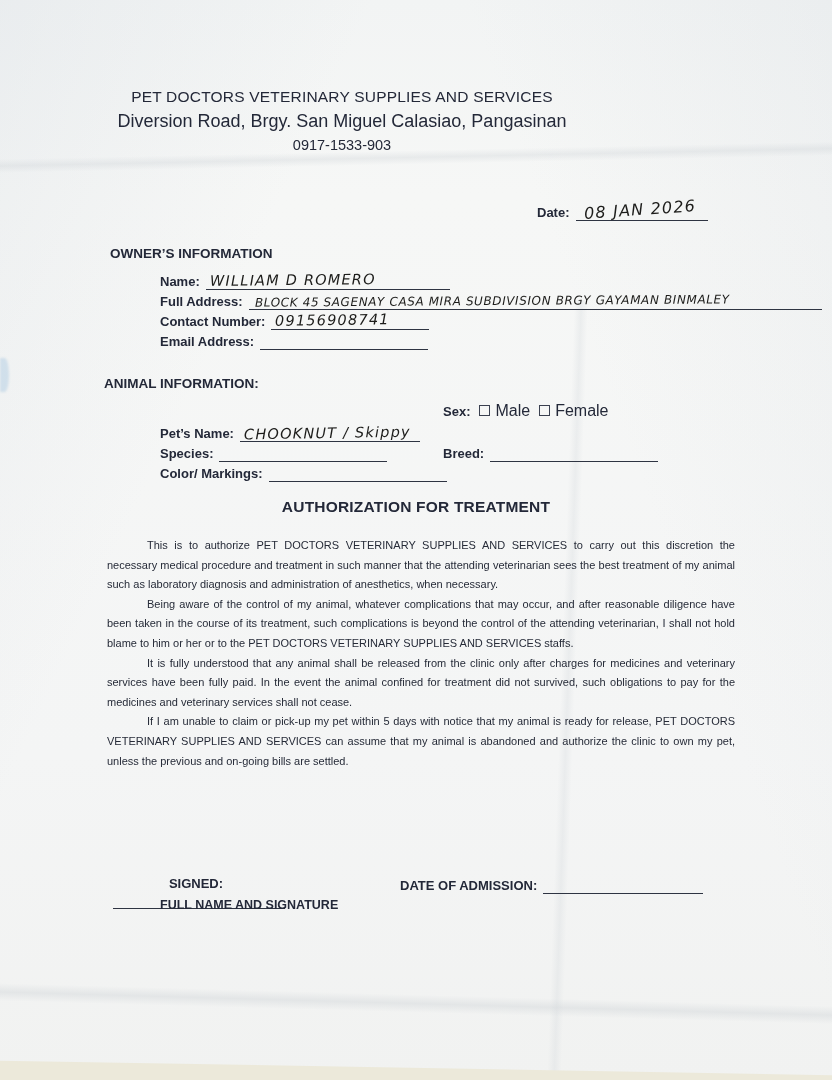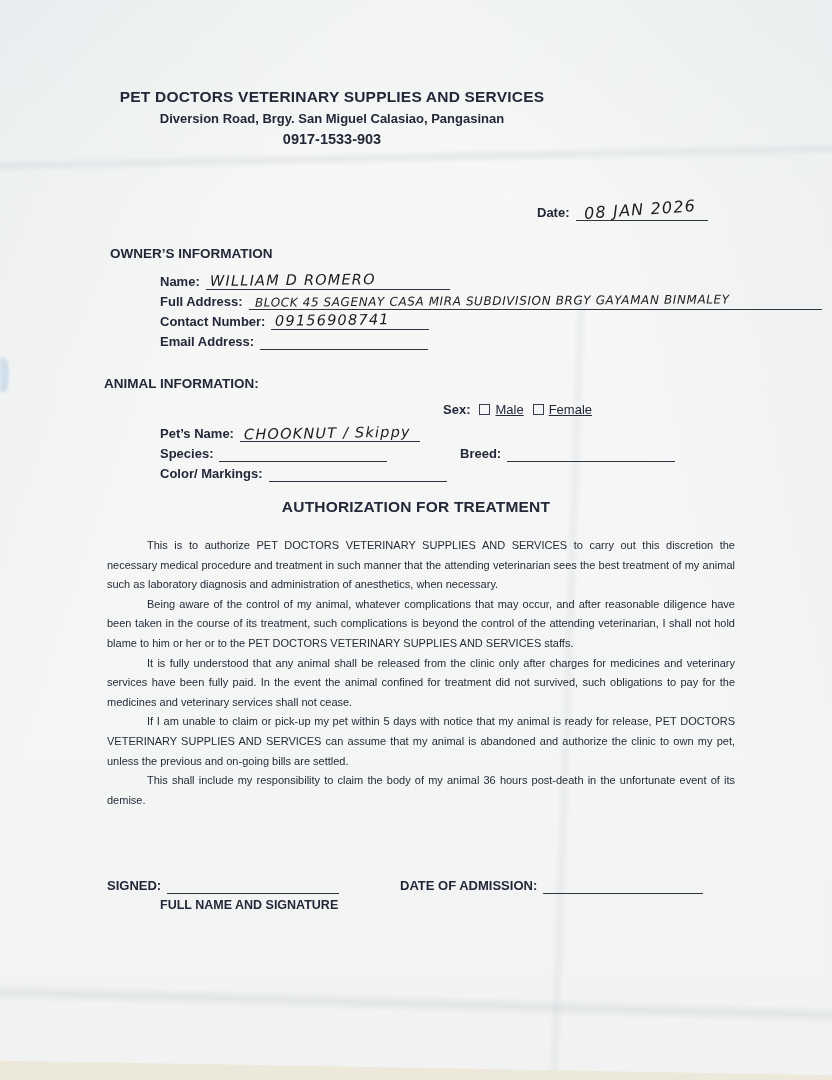--- a/index.html
+++ b/index.html
@@ -20,36 +20,36 @@
     background:linear-gradient(180deg,rgba(255,255,255,0),rgba(205,210,214,.35),rgba(255,255,255,0));}
   .crease.c2{left:-30px;top:995px;width:920px;height:18px;transform:rotate(1.6deg);
     background:linear-gradient(180deg,rgba(255,255,255,0),rgba(203,208,212,.38),rgba(255,255,255,0));}
   .crease.c3{left:560px;top:300px;width:14px;height:820px;transform:rotate(2deg);
     background:linear-gradient(90deg,rgba(255,255,255,0),rgba(210,215,219,.30),rgba(255,255,255,0));}
   .bottom-wedge{position:absolute;left:0;bottom:0;width:100%;height:22px;
     background:#ece9da;clip-path:polygon(0 12%,100% 78%,100% 100%,0 100%);}
   .smudge{position:absolute;left:0;top:358px;width:9px;height:34px;background:rgba(150,190,220,.35);
     border-radius:0 60% 60% 0;filter:blur(1px);}
 
-  .hdr{position:absolute;left:2px;top:88px;width:660px;text-align:center;font-weight:bold;}
+  .hdr{position:absolute;left:12px;top:88px;width:660px;text-align:center;font-weight:normal;}
   .hdr .l1{font-size:15.5px;letter-spacing:.2px;}
-  .hdr .l2{font-size:13px;margin-top:5px;}
+  .hdr .l2{font-size:18px;margin-top:5px;}
   .hdr .l3{font-size:14.5px;margin-top:5px;}
 
   .lbl{font-weight:bold;font-size:13px;white-space:nowrap;}
   .row{position:absolute;display:flex;align-items:center;}
   .line{border-bottom:1.4px solid #2e3442;position:relative;height:17px;margin-left:6px;}
   .hw{position:absolute;white-space:nowrap;color:#1d1d1b;
       font-style:italic;letter-spacing:1.2px;font-family:"DejaVu Sans",sans-serif;}
 
   .sec-h{position:absolute;font-weight:bold;font-size:13.5px;}
 
   .checkbox{display:inline-block;width:9px;height:9px;border:1.3px solid #3a4050;
     margin:0 5px 1px 9px;background:transparent;}
-  .cb-label{font-size:13px;font-weight:normal;text-decoration:underline;}
+  .cb-label{font-size:16px;font-weight:normal;}
 
   .auth-title{position:absolute;left:0;top:498px;width:832px;text-align:center;
     font-weight:bold;font-size:15.5px;letter-spacing:.2px;}
   .body-text{position:absolute;left:107px;top:536px;width:628px;
     font-size:11px;line-height:19.6px;text-align:justify;color:#262b38;}
   .body-text p{margin:0;text-indent:40px;}
 
   .sub-lbl{position:absolute;font-weight:bold;font-size:12.5px;}
 </style>
 </head>
@@ -120,41 +120,40 @@
     <span class="checkbox"></span>
     <span class="cb-label">Female</span>
   </div>
 
 
   <div class="row" style="left:160px;top:444px;">
     <span class="lbl">Species:</span>
     <span class="line" style="width:168px;"></span>
   </div>
 
-  <div class="row" style="left:460px;top:444px;">
+  <div class="row" style="left:443px;top:444px;">
     <span class="lbl">Breed:</span>
     <span class="line" style="width:168px;"></span>
   </div>
 
   <div class="row" style="left:160px;top:464px;">
     <span class="lbl">Color/ Markings:</span>
     <span class="line" style="width:178px;"></span>
   </div>
 
   <div class="auth-title">AUTHORIZATION FOR TREATMENT</div>
 
   <div class="body-text">
     <p>This is to authorize PET DOCTORS VETERINARY SUPPLIES AND SERVICES to carry out this discretion the necessary medical procedure and treatment in such manner that the attending veterinarian sees the best treatment of my animal such as laboratory diagnosis and administration of anesthetics, when necessary.</p>
     <p>Being aware of the control of my animal, whatever complications that may occur, and after reasonable diligence have been taken in the course of its treatment, such complications is beyond the control of the attending veterinarian, I shall not hold blame to him or her or to the PET DOCTORS VETERINARY SUPPLIES AND SERVICES staffs.</p>
     <p>It is fully understood that any animal shall be released from the clinic only after charges for medicines and veterinary services have been fully paid. In the event the animal confined for treatment did not survived, such obligations to pay for the medicines and veterinary services shall not cease.</p>
     <p>If I am unable to claim or pick-up my pet within 5 days with notice that my animal is ready for release, PET DOCTORS VETERINARY SUPPLIES AND SERVICES can assume that my animal is abandoned and authorize the clinic to own my pet, unless the previous and on-going bills are settled.</p>
-    <p>This shall include my responsibility to claim the body of my animal 36 hours post-death in the unfortunate event of its demise.</p>
   </div>
 
-  <div class="row" style="left:107px;top:876px;">
+  <div class="row" style="left:107px;top:876px;flex-direction:column;">
     <span class="lbl">SIGNED:</span>
     <span class="line" style="width:172px;"></span>
   </div>
   <div class="sub-lbl" style="left:160px;top:898px;">FULL NAME AND SIGNATURE</div>
 
   <div class="row" style="left:400px;top:876px;">
     <span class="lbl">DATE OF ADMISSION:</span>
     <span class="line" style="width:160px;"></span>
   </div>
 

